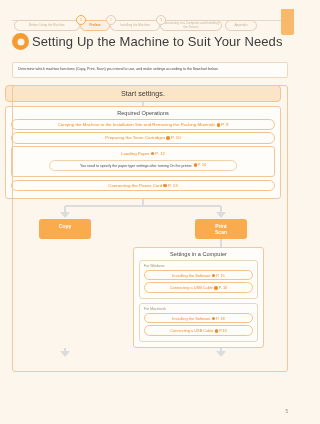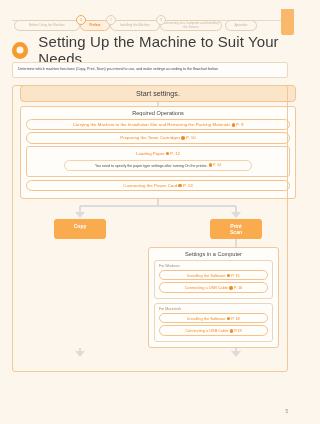--- a/index.html
+++ b/index.html
@@ -110,23 +110,23 @@
     position: absolute;
     left: 50%;
     top: 50%;
     transform: translate(-50%, -50%);
     width: 7px;
     height: 7px;
     border-radius: 50%;
     background: #fdf6ed;
   }
   .page-title {
-    font-size: 15px;
+    font-size: 13px;
     color: #3c3c3c;
-    margin-left: 10px;
+    margin-left: 3px;
     letter-spacing: 0.1px;
   }
 
   
   .intro {
     position: absolute;
     top: 62px;
     left: 12px;
     width: 276px;
     box-sizing: border-box;
@@ -136,21 +136,21 @@
     padding: 4px 5px;
     font-size: 3.6px;
     line-height: 1.55;
     color: #4a4a4a;
   }
 
   
   .flow {
     position: absolute;
     top: 85px;
-    left: 20px;
+    left: 5px;
     width: 276px;
     height: 250px;
   }
 
   .bar {
     border: 0.8px solid #f0c592;
     border-radius: 4px;
     background: #fbe5c8;
     color: #3f3f3f;
     text-align: center;

